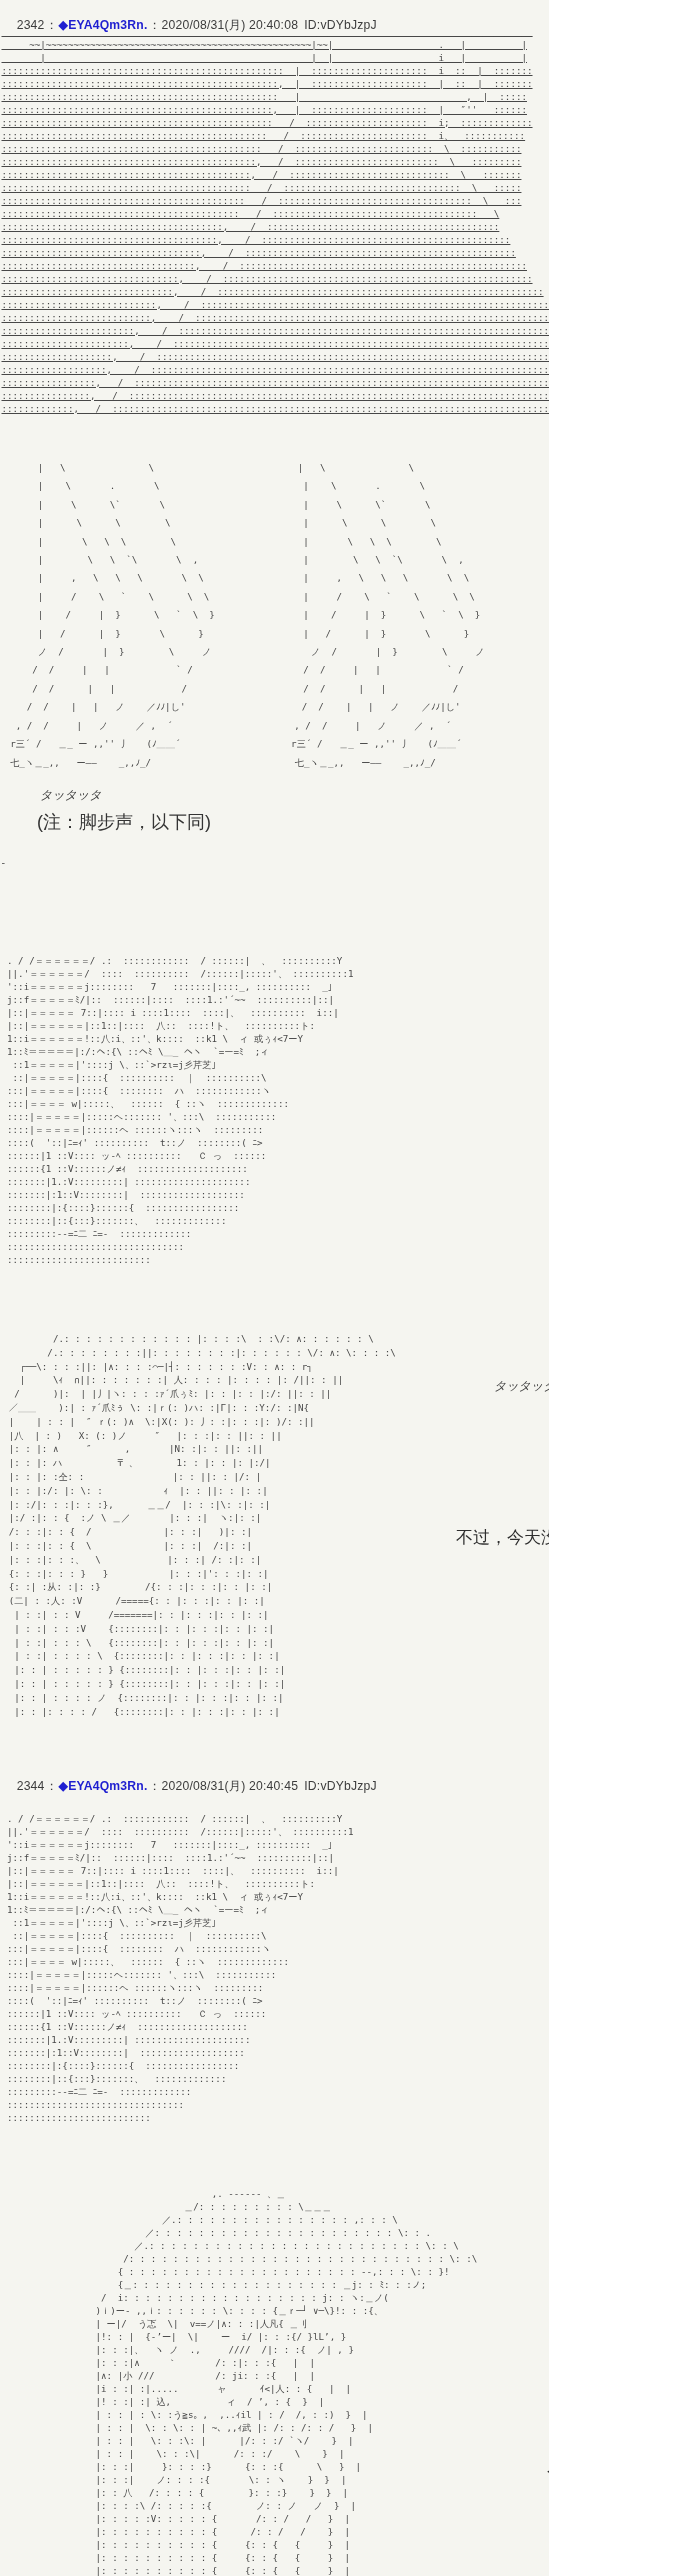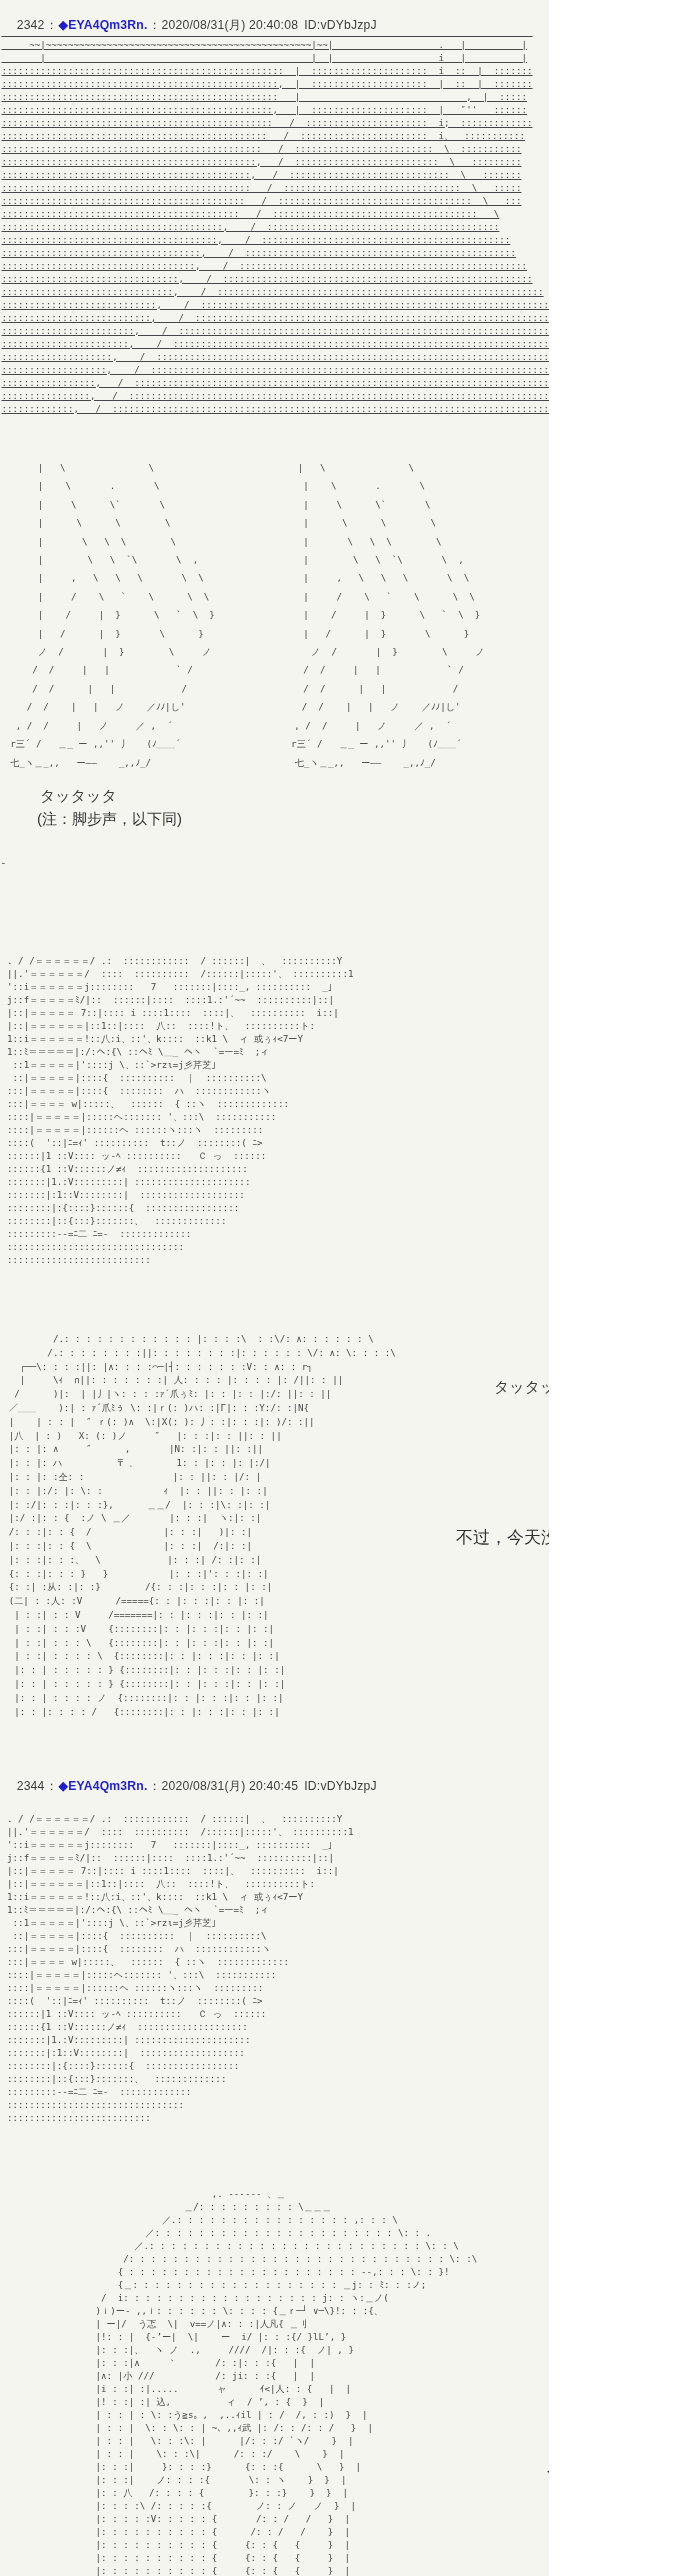--- a/index.html
+++ b/index.html
@@ -29,22 +29,22 @@
     font-size:9.2px;
     color:#474747;
     white-space:pre;
     margin:0;
   }
   .aa-scene{line-height:13px;}
   .aa-legs{line-height:18.4px;}
   .aa-camp{line-height:13px;}
   .aa-garden{line-height:13.8px;}
   .aa-figure{line-height:13px;}
-  .sfx{font-size:15px;color:#3d3d3d;}
-  .note{font-size:15px;color:#343434;}
+  .sfx{font-size:12px;color:#3d3d3d;font-style:italic;}
+  .note{font-size:18px;color:#343434;}
   .speech{font-size:17px;color:#2e2e2e;}
   .dash{font-size:10.7px;color:#555;}
 </style>
 </head>
 <body>
 
 <div class="page">
 
   <div class="abs post-header" style="left:2.3px; top:3.1px;">
     <span>2342</span><span class="sep">：</span><span class="trip">◆EYA4Qm3Rn.</span><span class="sep">：</span><span>2020/08/31(月) 20:40:08</span><span class="pid">ID:vDYbJzpJ</span>

